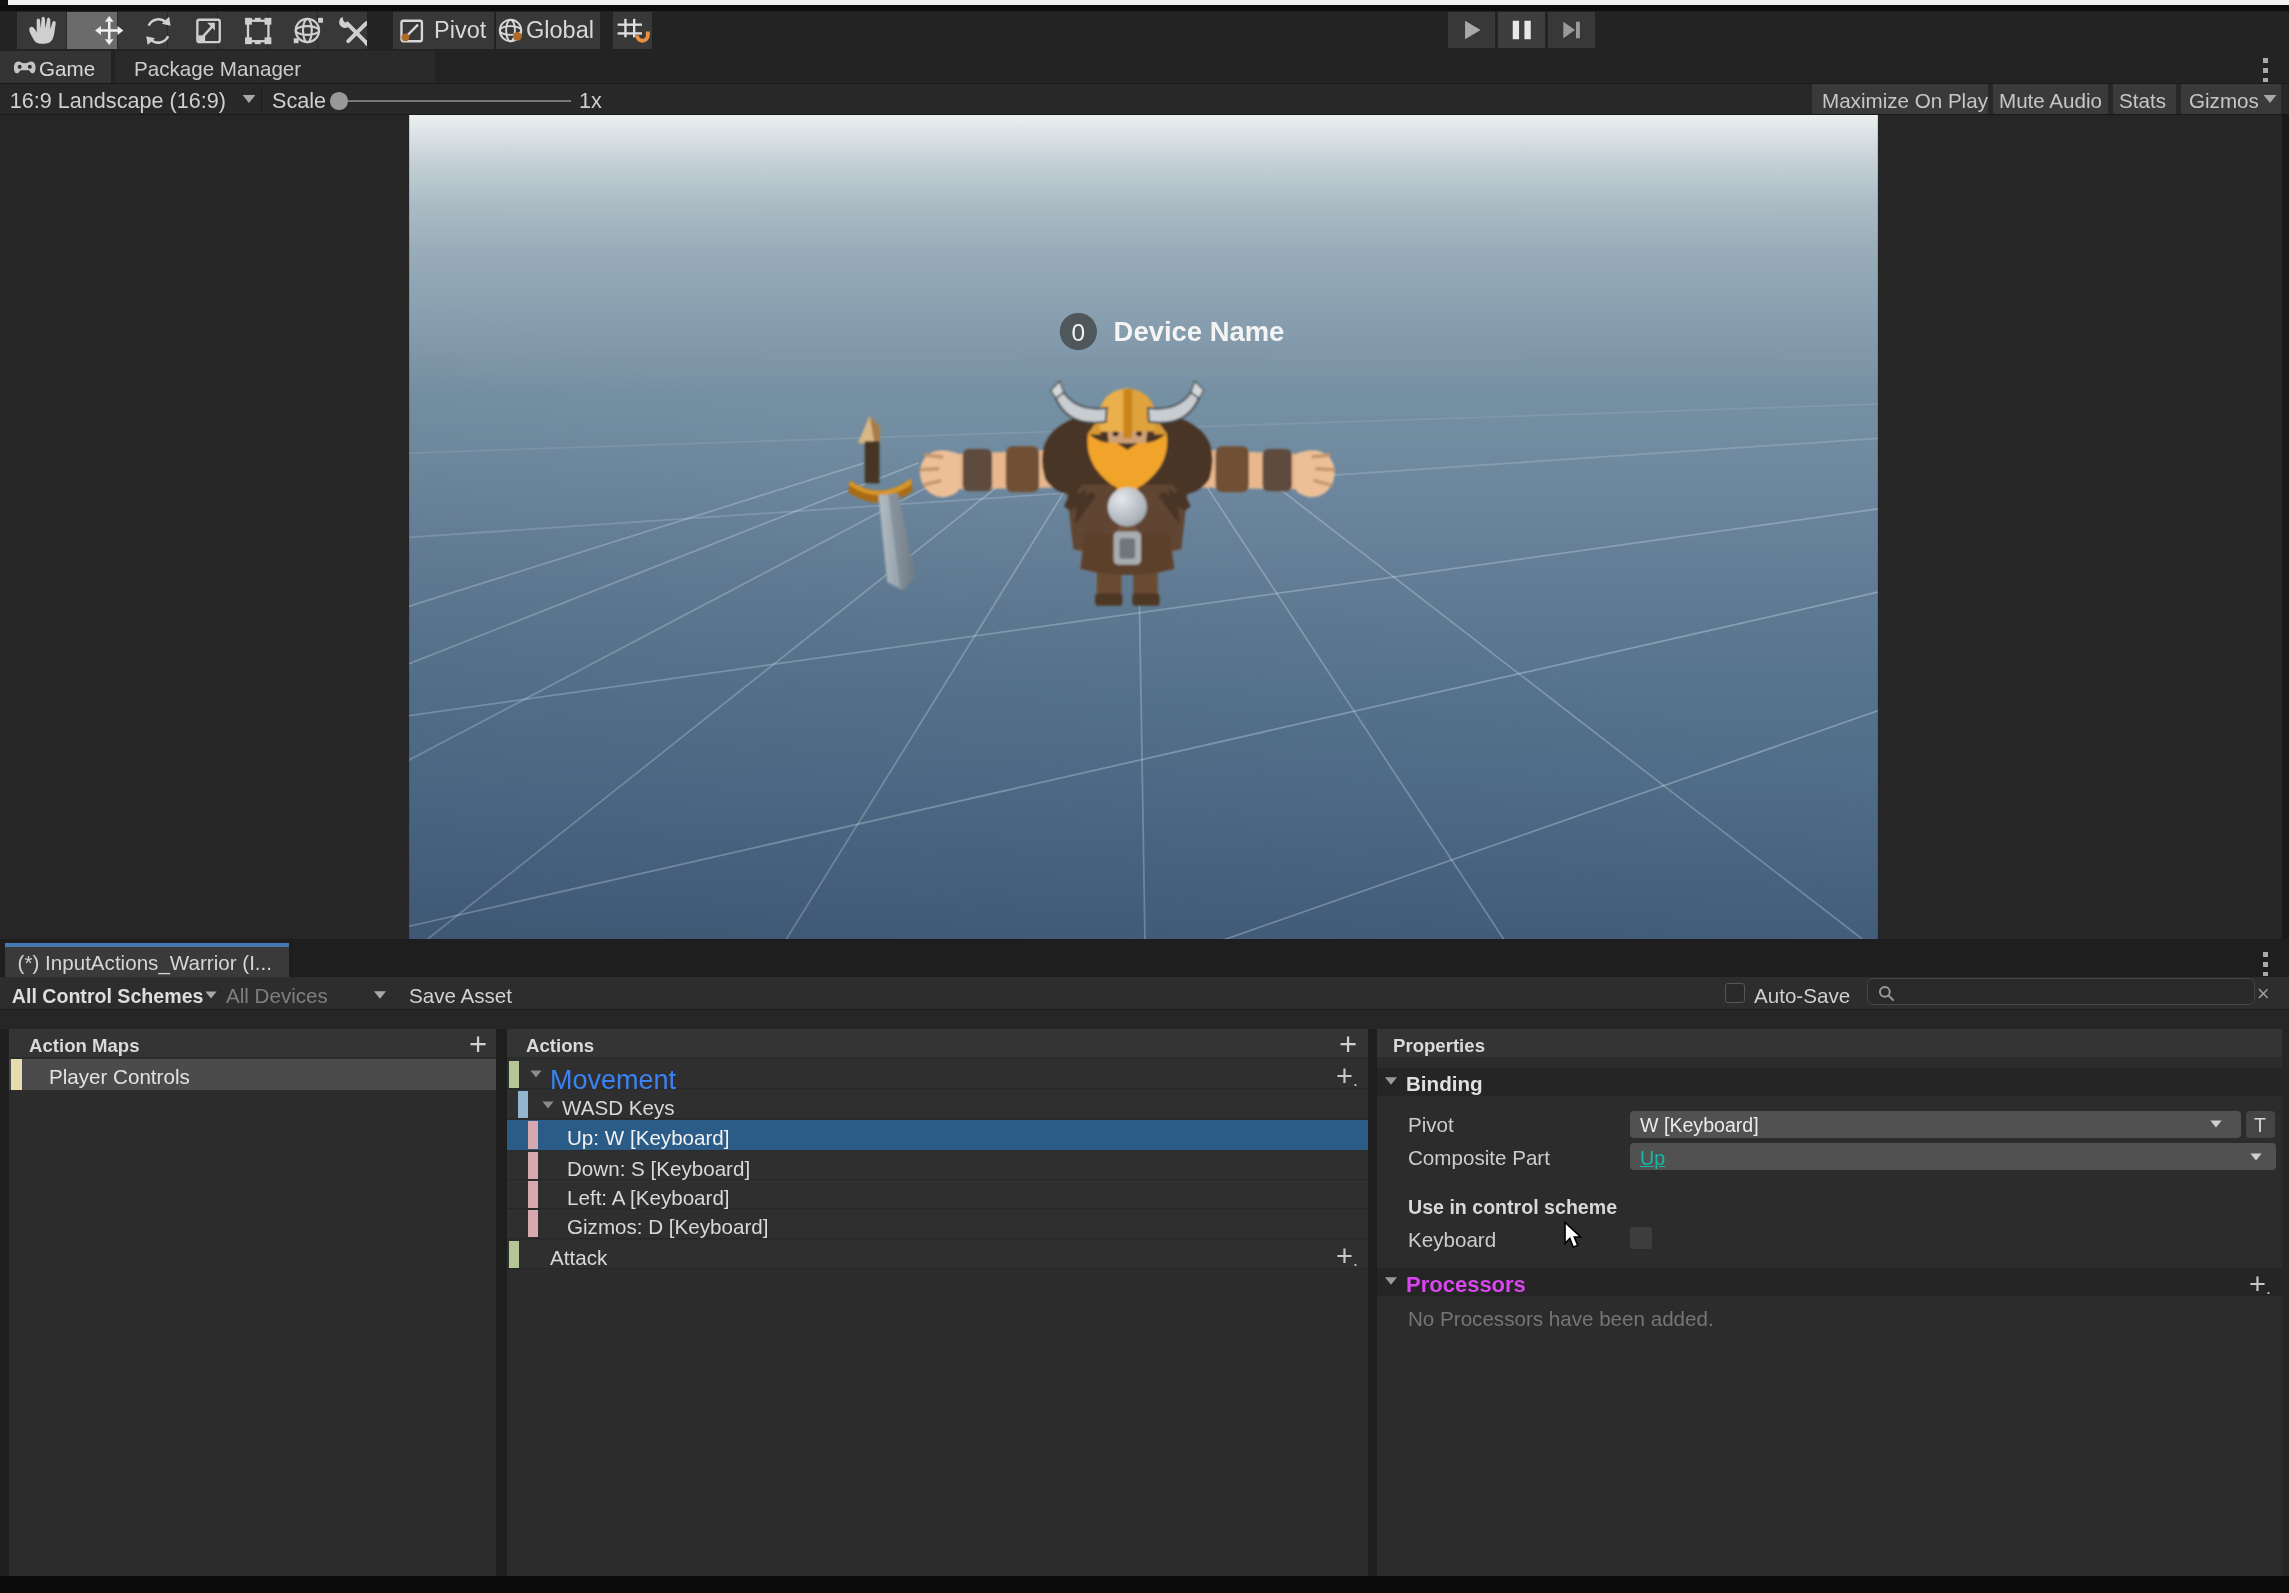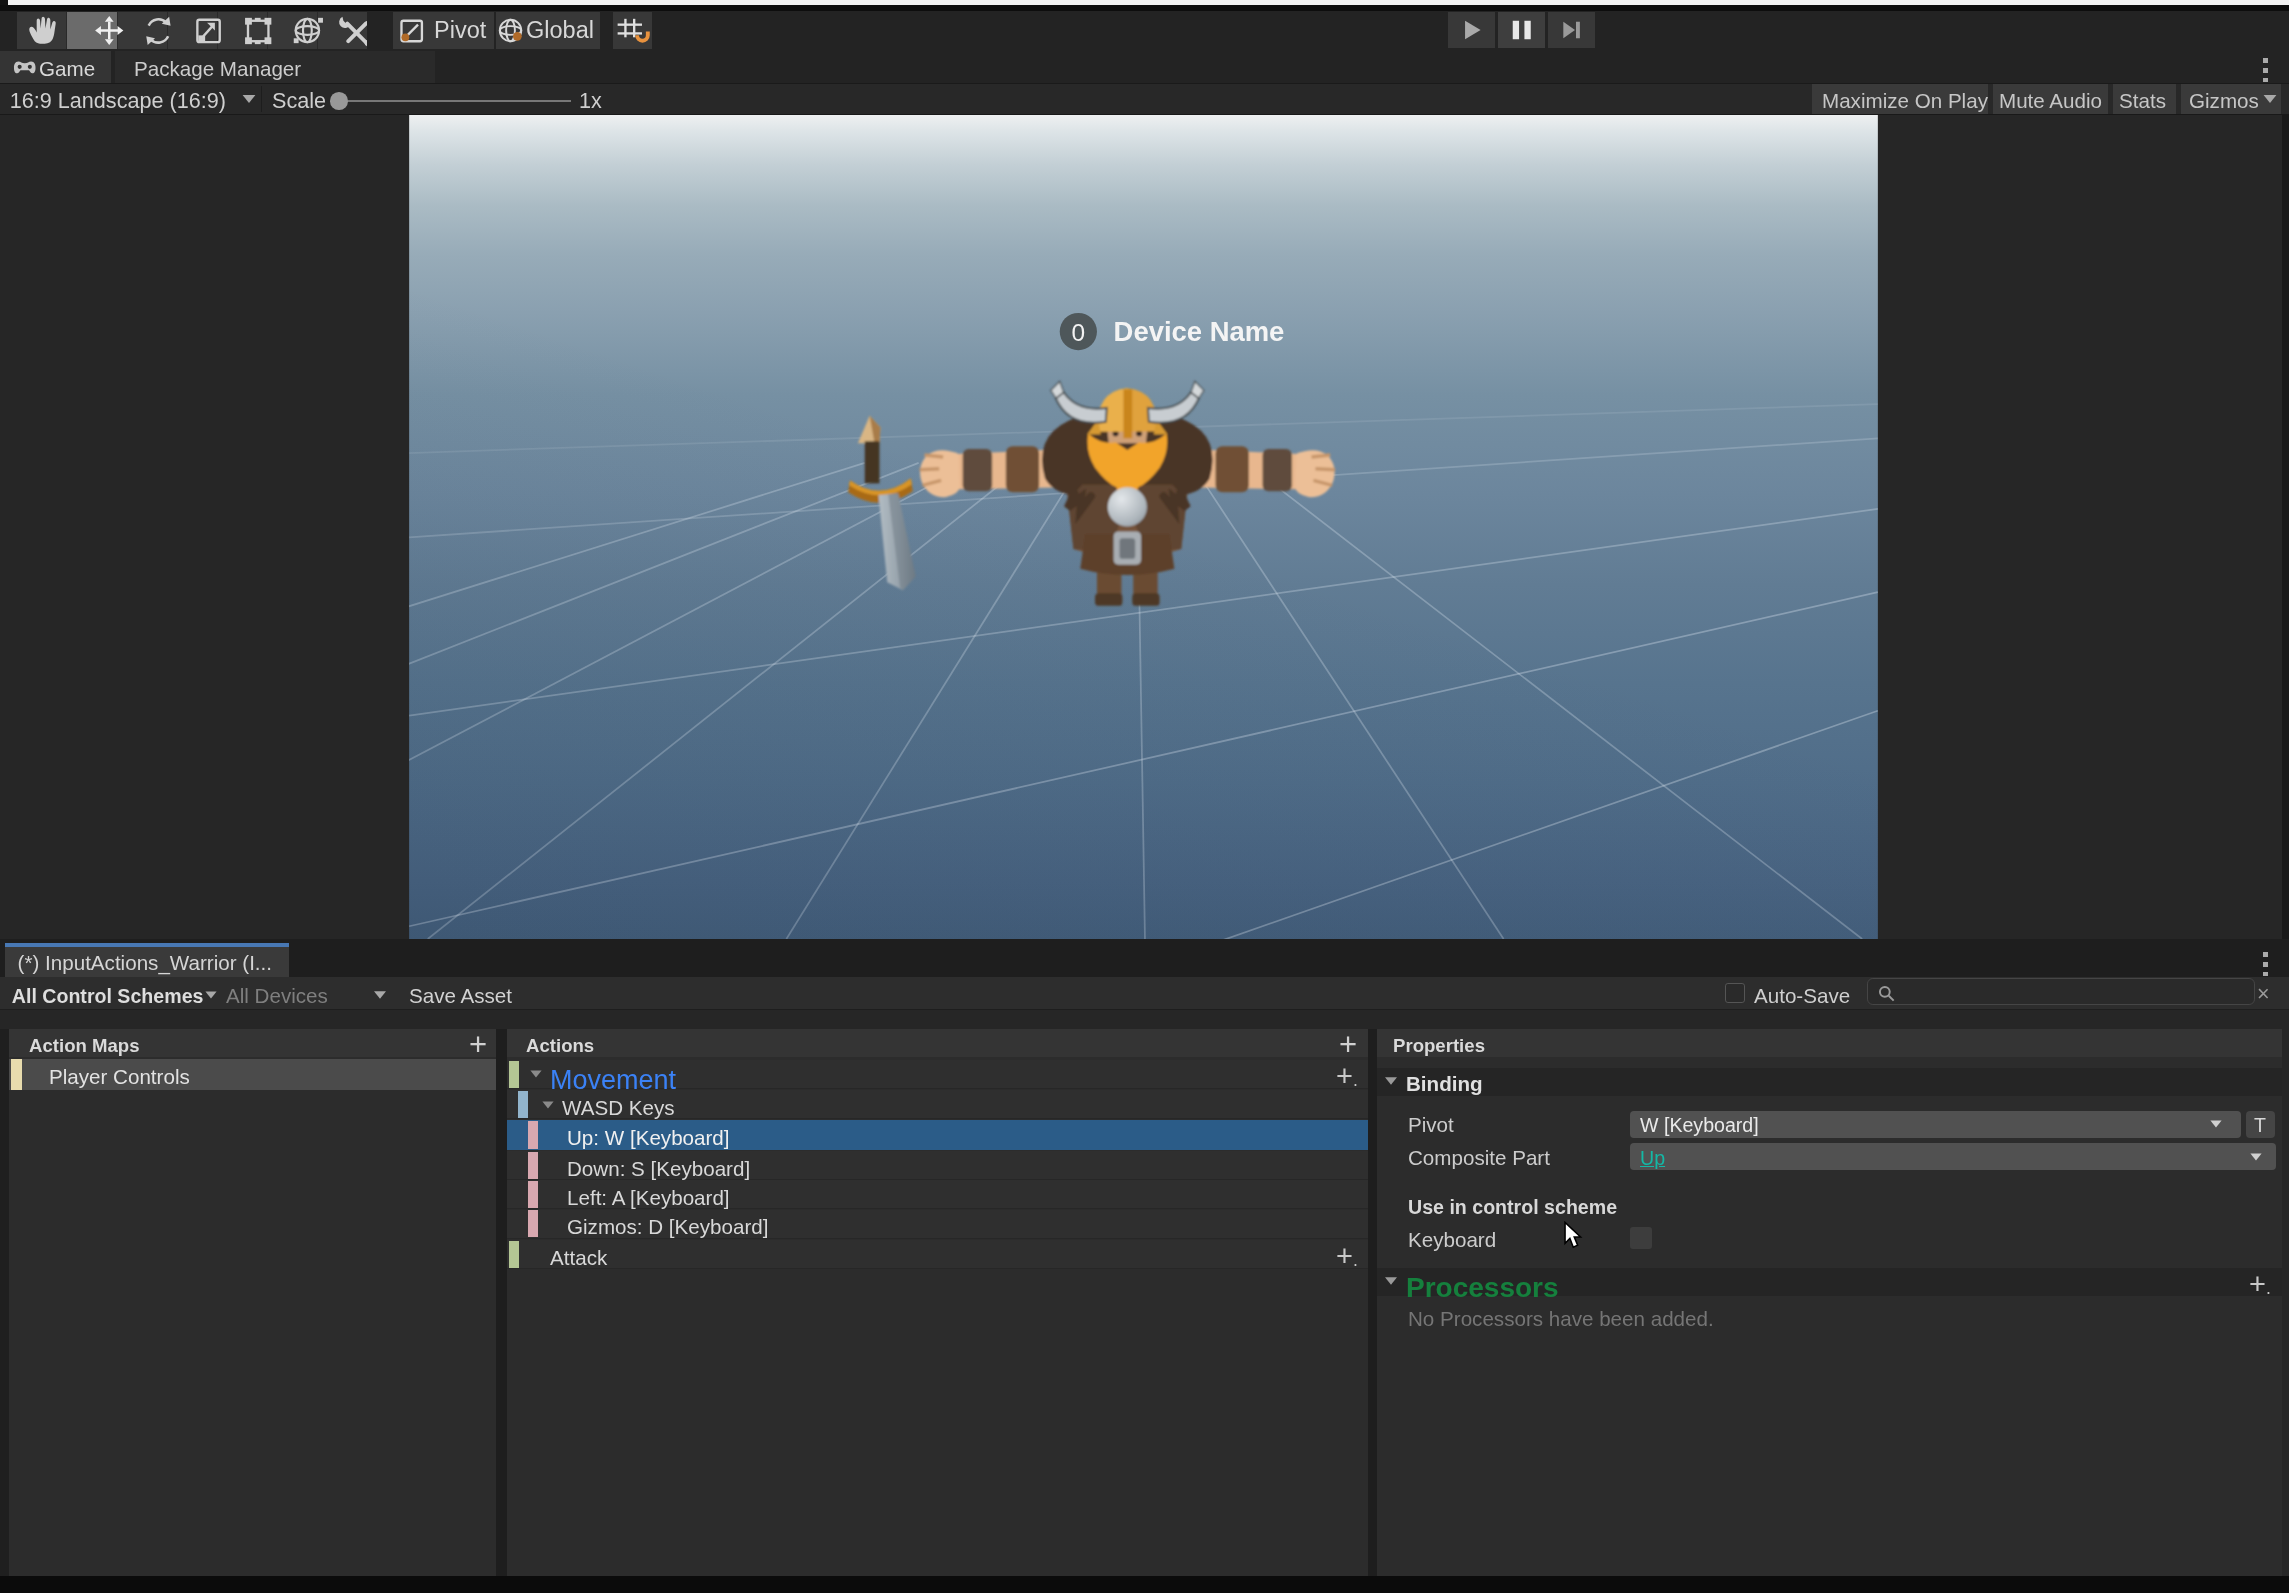--- a/index.html
+++ b/index.html
@@ -383,19 +383,19 @@
   <div class="abs txt" style="left:1408px;top:1196px;color:#d8d8d8;font-size:19.6px;font-weight:bold;">Use in control scheme</div>
   <div class="abs txt" style="left:1408px;top:1228px;color:#cccccc;font-size:20.6px;">Keyboard</div>
   <div class="abs" style="left:1630px;top:1227px;width:21.6px;height:21.6px;background:#3d3d3d;border-radius:2.9px;"></div>
 
   <svg class="abs" style="left:1562px;top:1221px;" width="21.6" height="31" viewBox="0 0 22 32">
     <path d="M3 1.5 L3 23 L8 18 L11.5 27 L16 25 L12.5 16.5 L19 16.5 Z" fill="#fff" stroke="#000" stroke-width="1.6"></path>
   </svg>
 
   <div class="abs" style="left:1377px;top:1268px;width:905px;height:28px;background:#252525;"></div>
   <div class="abs tri-d" style="left:1383px;top:1276px;transform:scale(0.75);border-top-color:#9a9a9a;"></div>
-  <div class="abs txt" style="left:1406px;top:1272px;color:#15803d;font-size:28px;font-weight:bold;">Processors</div>
+  <div class="abs txt" style="left:1406px;top:1272px;color:#d946ef;font-size:22px;font-weight:bold;">Processors</div>
   <div class="abs txt" style="left:2249px;top:1268px;color:#c8c8c8;font-size:29px;">+<span style="font-size:17.6px;">.</span></div>
   <div class="abs txt" style="left:1408px;top:1307px;color:#757575;font-size:20.6px;">No Processors have been added.</div>
 
   <div class="abs" style="left:0;top:1576px;width:2290px;height:17.6px;background:#0b0b0b;"></div>
 </div>
 
 
 </body></html>

